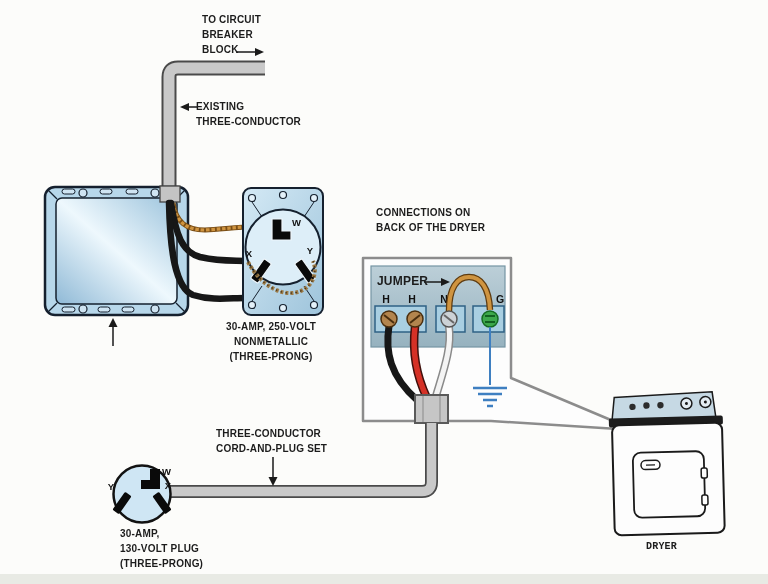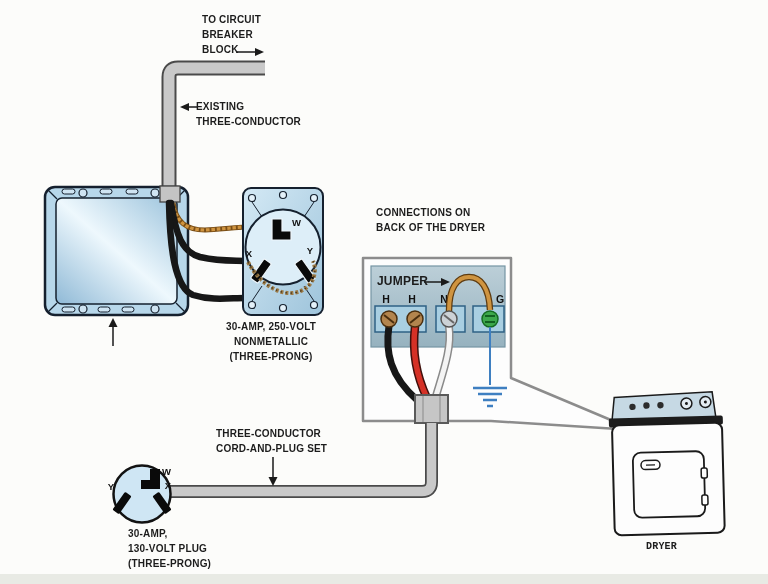--- a/index.html
+++ b/index.html
@@ -212,21 +212,21 @@
 
 <div class="lbl lbl-small" style="left:377px;top:275px;">
   <div>JUMPER</div>
 </div>
 
 <div class="lbl" style="left:216px;top:426px;">
   <div>THREE-CONDUCTOR</div>
   <div>CORD-AND-PLUG SET</div>
 </div>
 
-<div class="lbl" style="left:128px;top:526px;">
+<div class="lbl" style="left:120px;top:526px;">
   <div>30-AMP,</div>
   <div>130-VOLT PLUG</div>
   <div>(THREE-PRONG)</div>
 </div>
 
 <div class="lbl" style="left:646px;top:539px;font-family:Liberation Mono, monospace;">
   <div>DRYER</div>
 </div>
 
 </div>

